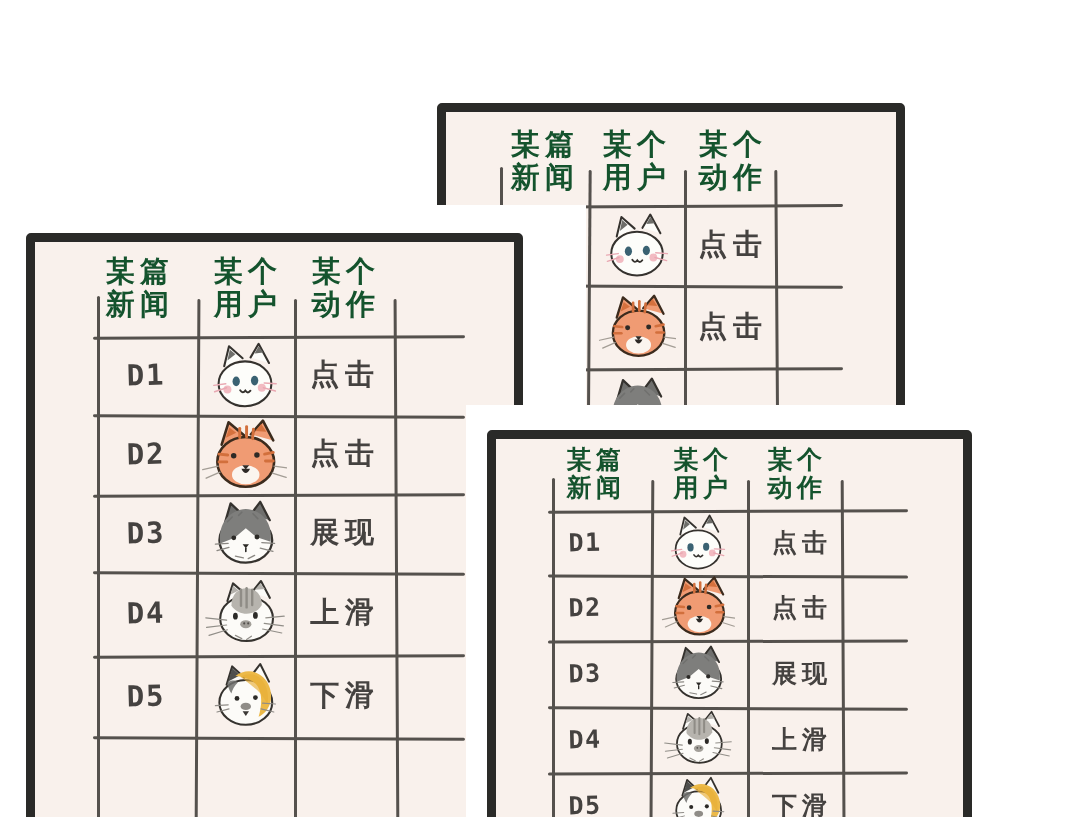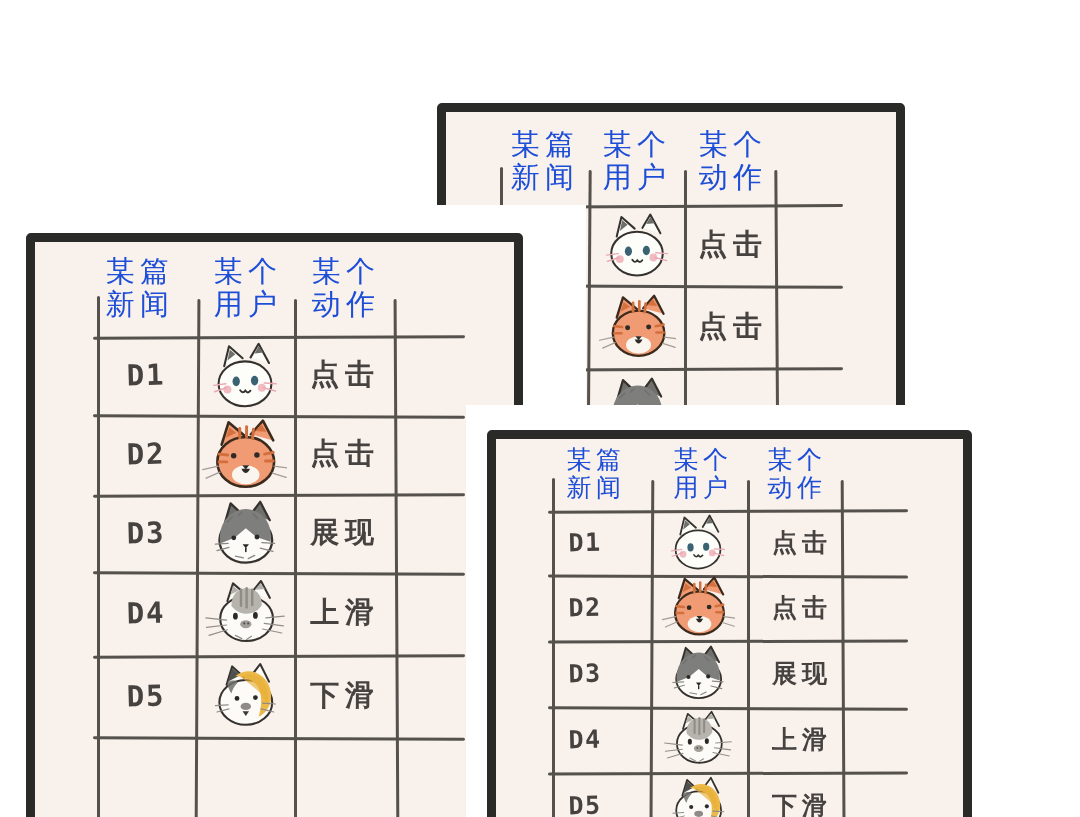--- a/index.html
+++ b/index.html
@@ -3,21 +3,21 @@
 <meta charset="utf-8">
 <style>
   html,body{margin:0;padding:0;background:#ffffff;}
   .page{position:relative;width:1080px;height:817px;background:#ffffff;overflow:hidden;
         font-family:"DejaVu Sans",sans-serif;}
   .panel{position:absolute;background:#ffffff;}
   .tbl{position:absolute;box-sizing:border-box;background:#f9f1ec;
        border:9px solid #2a2a28;border-radius:5px;}
   .vline{position:absolute;width:3px;background:#55514d;border-radius:2px;}
   .hline{position:absolute;height:3px;background:#55514d;border-radius:2px;}
-  .hdr{position:absolute;text-align:center;font-weight:normal;color:#1d4ed8;letter-spacing:.18em;}
+  .hdr{position:absolute;text-align:center;font-weight:bold;color:#14532d;letter-spacing:.18em;}
   .t-big .hdr{font-size:29px;line-height:33px;}
   .t-small .hdr{font-size:25px;line-height:28px;}
   .cell{position:absolute;display:flex;align-items:center;justify-content:center;
         font-weight:bold;color:#454240;letter-spacing:.2em;}
   .t-big .cell{font-size:29px;}
   .t-small .cell{font-size:25px;}
   .id-cell{font-family:"DejaVu Sans Mono",monospace;letter-spacing:.06em;transform:rotate(-1.5deg);}
   .cat-cell{letter-spacing:0;}
   .cat-cell svg{width:100%;height:100%;display:block;}
 </style>

